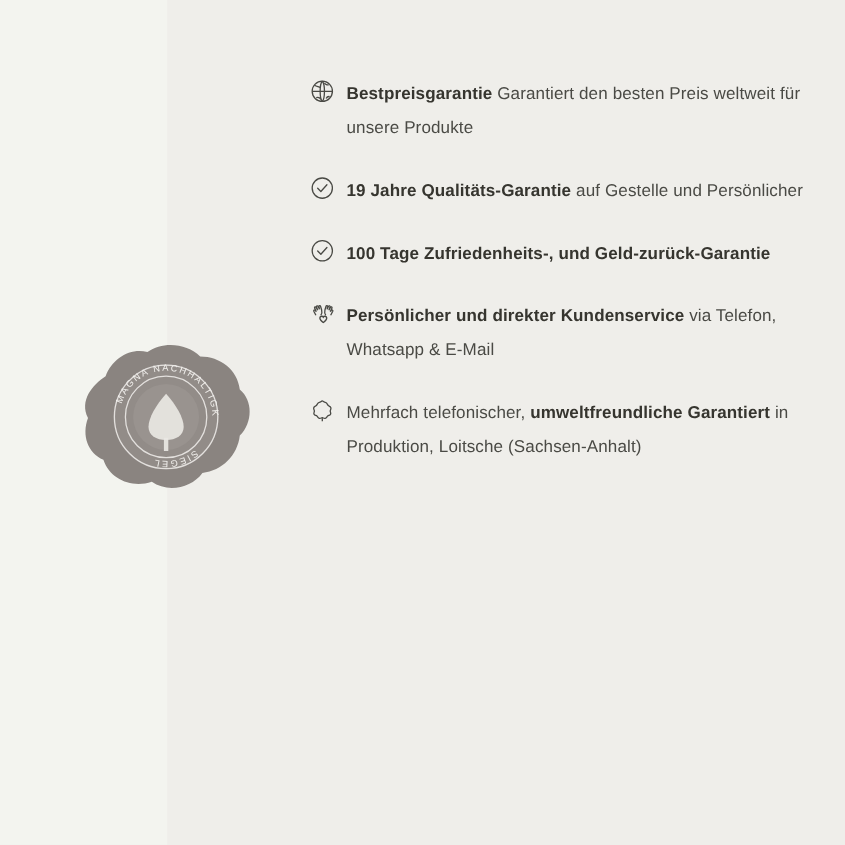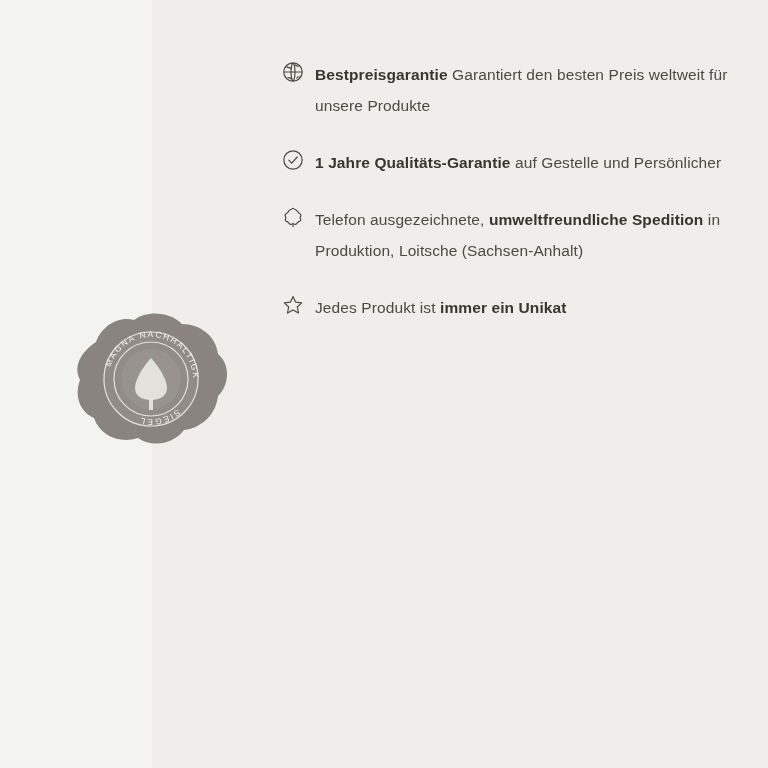--- a/index.html
+++ b/index.html
@@ -35,21 +35,21 @@
     top: 306px;
     width: 180px;
     height: 152px;
   }
   .seal-wrap svg { display: block; }
 
   
   .features {
     position: absolute;
     left: 281px;
-    top: 59px;
+    top: 70px;
     width: 460px;
   }
   .feature {
     display: flex;
     align-items: flex-start;
     margin-bottom: 26px;
   }
   .feature:last-child { margin-bottom: 0; }
   .f-icon {
     flex: 0 0 34px;
@@ -126,45 +126,58 @@
     </div>
 
     <div class="feature">
       <span class="f-icon">
         <svg width="24" height="24" viewBox="0 0 24 24" fill="none" stroke="currentColor" stroke-width="1.2">
           <circle cx="12" cy="12" r="9.2"></circle>
           <path d="M7.8 12.2l2.9 2.9 5.5-6.1" stroke-linecap="round" stroke-linejoin="round"></path>
         </svg>
       </span>
       <div class="f-text">
-        <b>1 Jahre Qualitäts-Garantie</b><span> auf Gestelle und Persönlicher</span>
+        <b>19 Jahre Qualitäts-Garantie</b><span> auf Gestelle und Persönlicher</span>
+      </div>
+    </div>
+
+    <div class="feature">
+      <span class="f-icon">
+        <svg width="24" height="24" viewBox="0 0 24 24" fill="none" stroke="currentColor" stroke-width="1.2">
+          <circle cx="12" cy="12" r="9.2"></circle>
+          <path d="M7.8 12.2l2.9 2.9 5.5-6.1" stroke-linecap="round" stroke-linejoin="round"></path>
+        </svg>
+      </span>
+      <div class="f-text">
+        <b>100 Tage Zufriedenheits-, und </b><b>Geld-zurück-Garantie</b><span></span>
       </div>
     </div>
 
 
-
+    <div class="feature">
+      <span class="f-icon">
+        <svg width="26" height="24" viewBox="0 0 26 24" fill="none" stroke="currentColor" stroke-width="1.2">
+          <path d="M6.2 13.6c-.9-1.6-1.6-3-1.9-3.6-.4-.9.6-1.7 1.3-.9.5.6 1 1.3 1 1.3L5 7.1c-.3-1 .9-1.6 1.4-.7l1.4 2.6-1-2.9c-.3-1 .9-1.5 1.4-.6l1.2 2.7-.4-2.4c-.1-1 1.1-1.3 1.4-.4l1 3.4c.5 1.8.2 3.6-.8 4.9"></path>
+          <path d="M19.6 13.6c.9-1.6 1.6-3 1.9-3.6.4-.9-.6-1.7-1.3-.9-.5.6-1 1.3-1 1.3l1.6-3.3c.3-1-.9-1.6-1.4-.7l-1.4 2.6 1-2.9c.3-1-.9-1.5-1.4-.6l-1.2 2.7.4-2.4c.1-1-1.1-1.3-1.4-.4l-1 3.4c-.5 1.8-.2 3.6.8 4.9"></path>
+          <path d="M12.9 20.2c-1.4-1.1-3.1-2.4-3.1-3.9 0-1.1.9-1.8 1.8-1.8.7 0 1.1.4 1.3.8.2-.4.6-.8 1.3-.8.9 0 1.8.7 1.8 1.8 0 1.5-1.7 2.8-3.1 3.9z"></path>
+        </svg>
+      </span>
+      <div class="f-text">
+        <b>Persönlicher und direkter Kundenservice</b><span> via Telefon, Whatsapp &amp; E-Mail</span>
+      </div>
+    </div>
 
     <div class="feature">
       <span class="f-icon">
         <svg width="24" height="24" viewBox="0 0 24 24" fill="none" stroke="currentColor" stroke-width="1.2">
           <path d="M12 3.2c-1.3 1.4-2.3 1.1-3.5 2-1.1.8-1.2 1.9-2.2 2.7-1 .8-1.8.6-2.1 1.9-.3 1.3.6 1.7.6 2.9 0 1.2-.9 1.7-.3 2.9.6 1.2 1.7.9 2.6 1.6.9.7 1 1.8 2.3 2.1 1.3.3 1.8-.7 3-.7"></path>
           <path d="M12 3.2c1.3 1.4 2.3 1.1 3.5 2 1.1.8 1.2 1.9 2.2 2.7 1 .8 1.8.6 2.1 1.9.3 1.3-.6 1.7-.6 2.9 0 1.2.9 1.7.3 2.9-.6 1.2-1.7.9-2.6 1.6-.9.7-1 1.8-2.3 2.1-1.3.3-1.8-.7-3-.7"></path>
           <path d="M12 19.3V22"></path>
         </svg>
       </span>
       <div class="f-text">
-        <span>Telefon ausgezeichnete, </span><b>umweltfreundliche Spedition</b><span> in Produktion, Loitsche (Sachsen-Anhalt)</span>
+        <span>Mehrfach telefonischer, </span><b>umweltfreundliche Garantiert</b><span> in Produktion, Loitsche (Sachsen-Anhalt)</span>
       </div>
     </div>
 
-    <div class="feature">
-      <span class="f-icon">
-        <svg width="24" height="24" viewBox="0 0 24 24" fill="none" stroke="currentColor" stroke-width="1.2" stroke-linejoin="round">
-          <path d="M12 3.6l2.7 5.6 6 .7-4.4 4.1 1.2 6-5.5-3-5.5 3 1.2-6L3.3 9.9l6-.7z"></path>
-        </svg>
-      </span>
-      <div class="f-text">
-        <span>Jedes Produkt ist </span><b>immer ein Unikat</b><span></span>
-      </div>
-    </div>
 
   </div>
 </div>
 
 </body></html>

